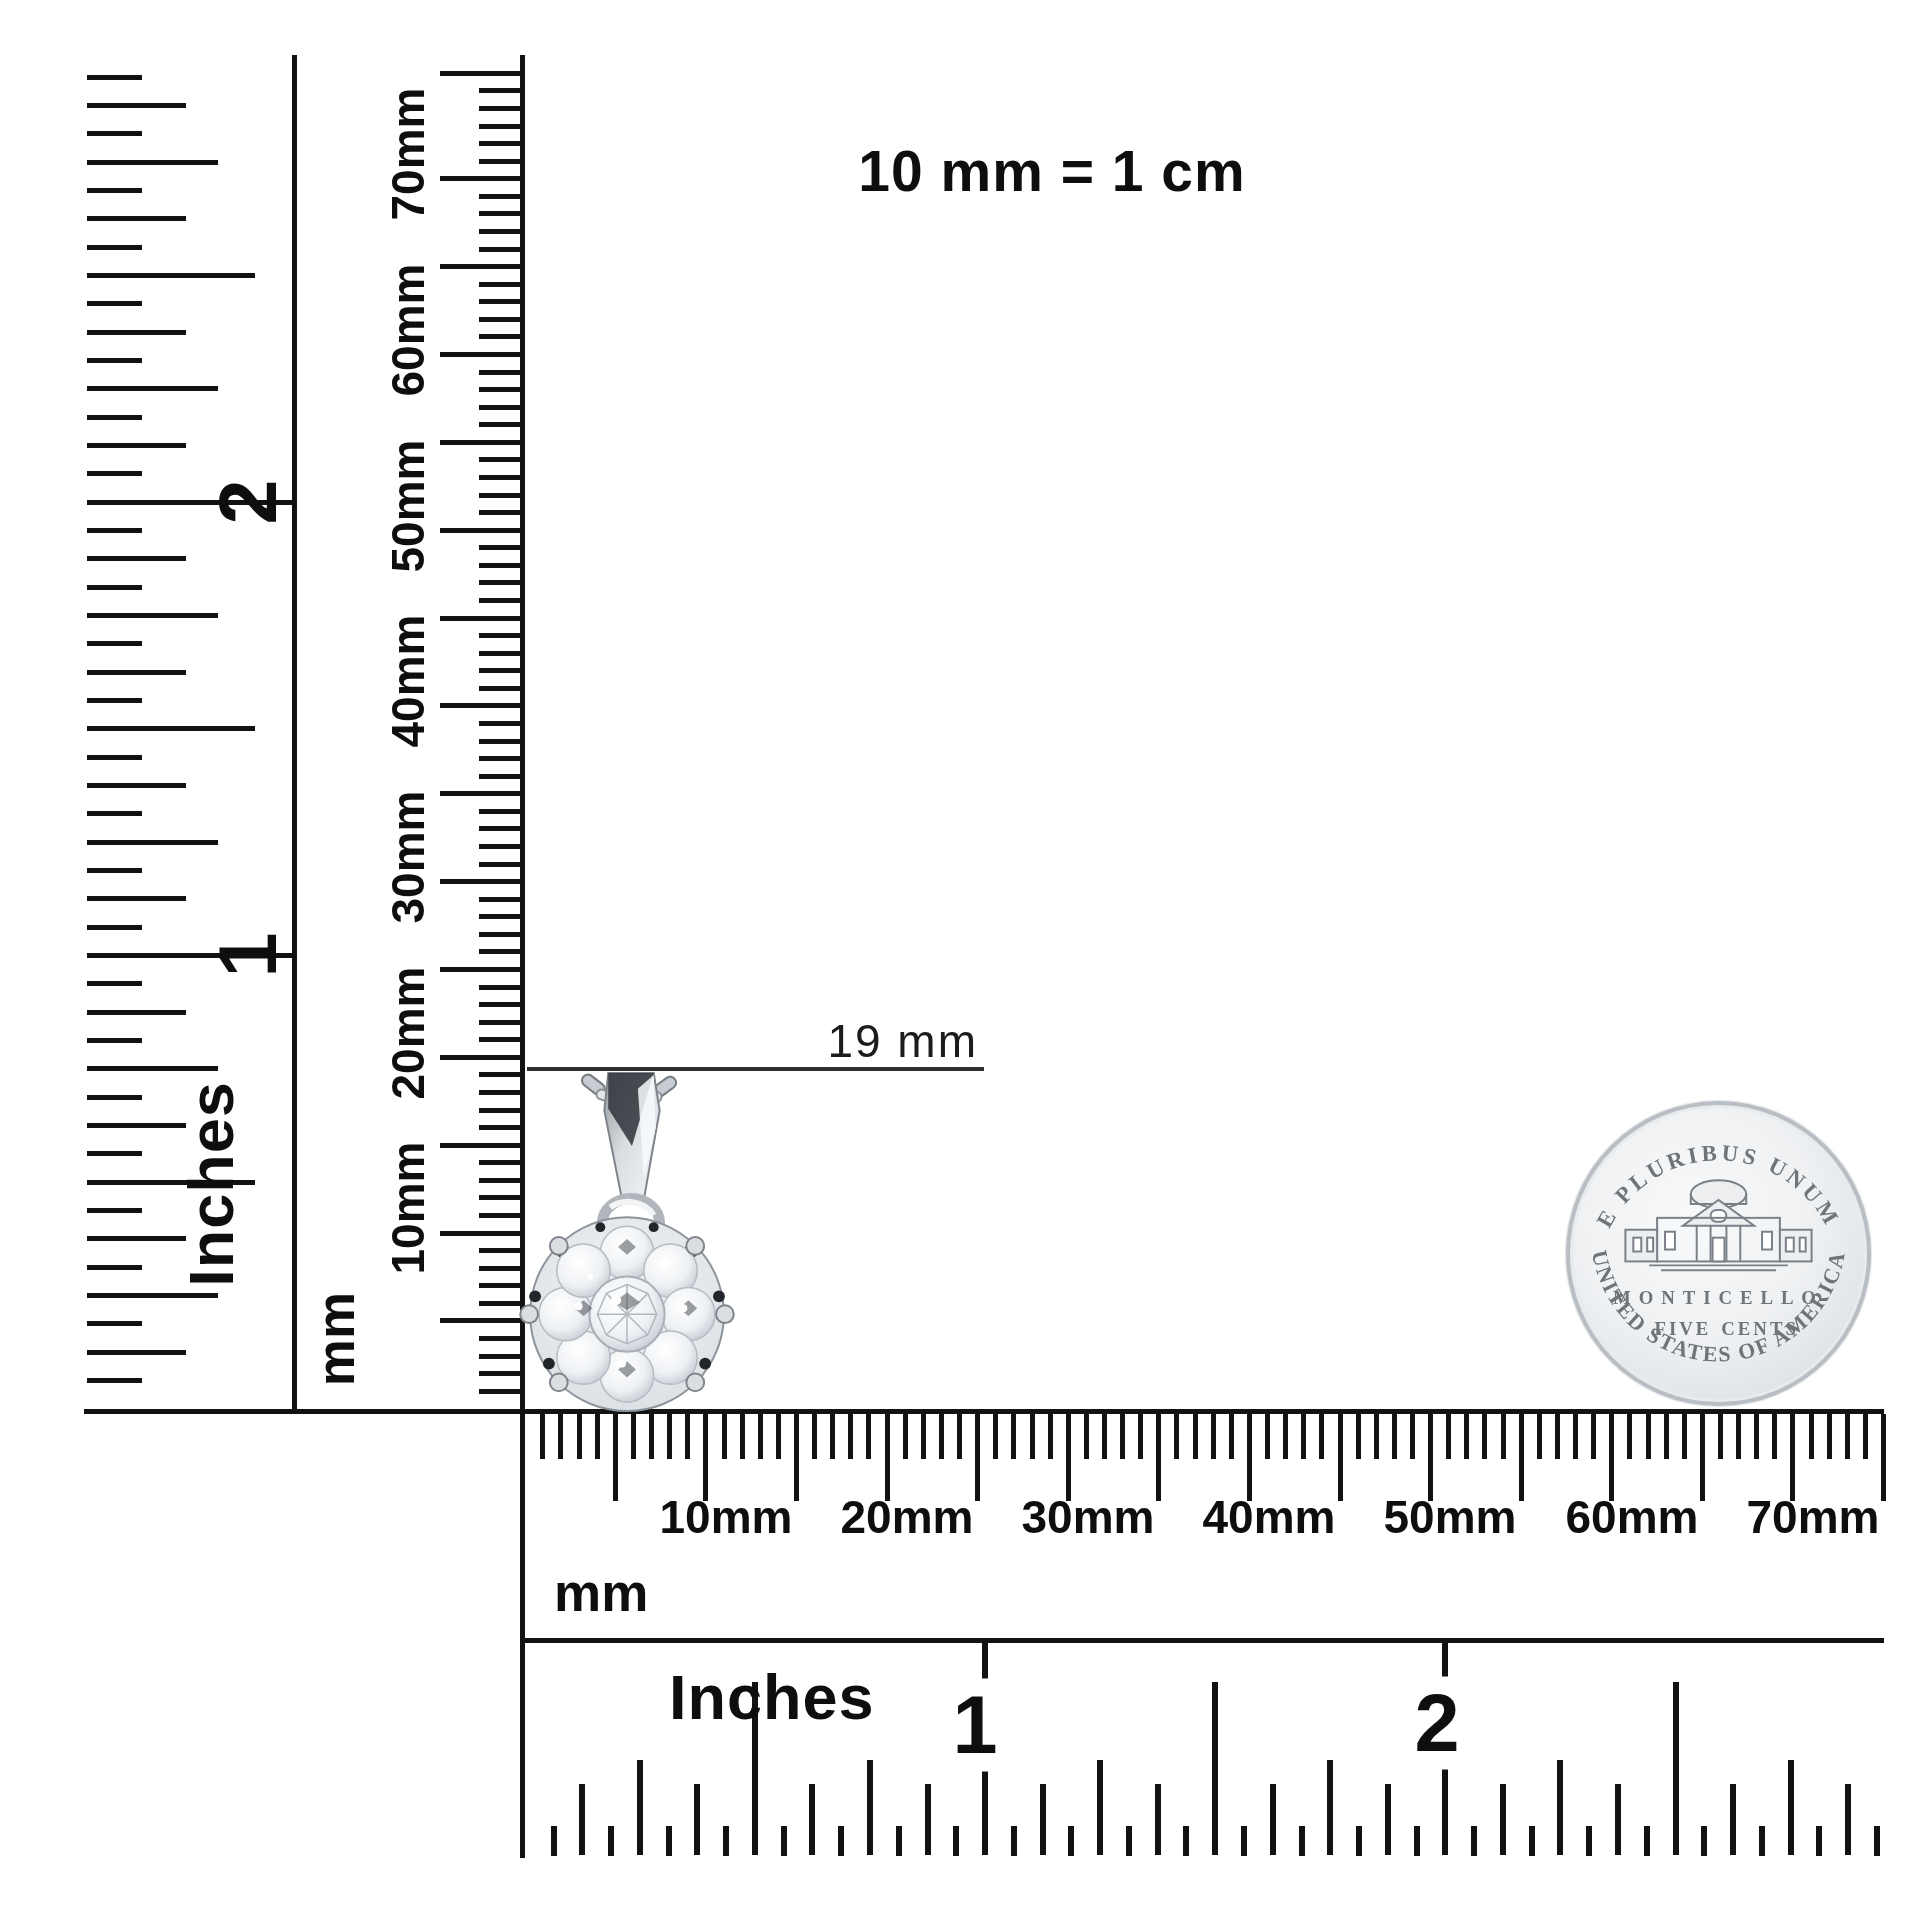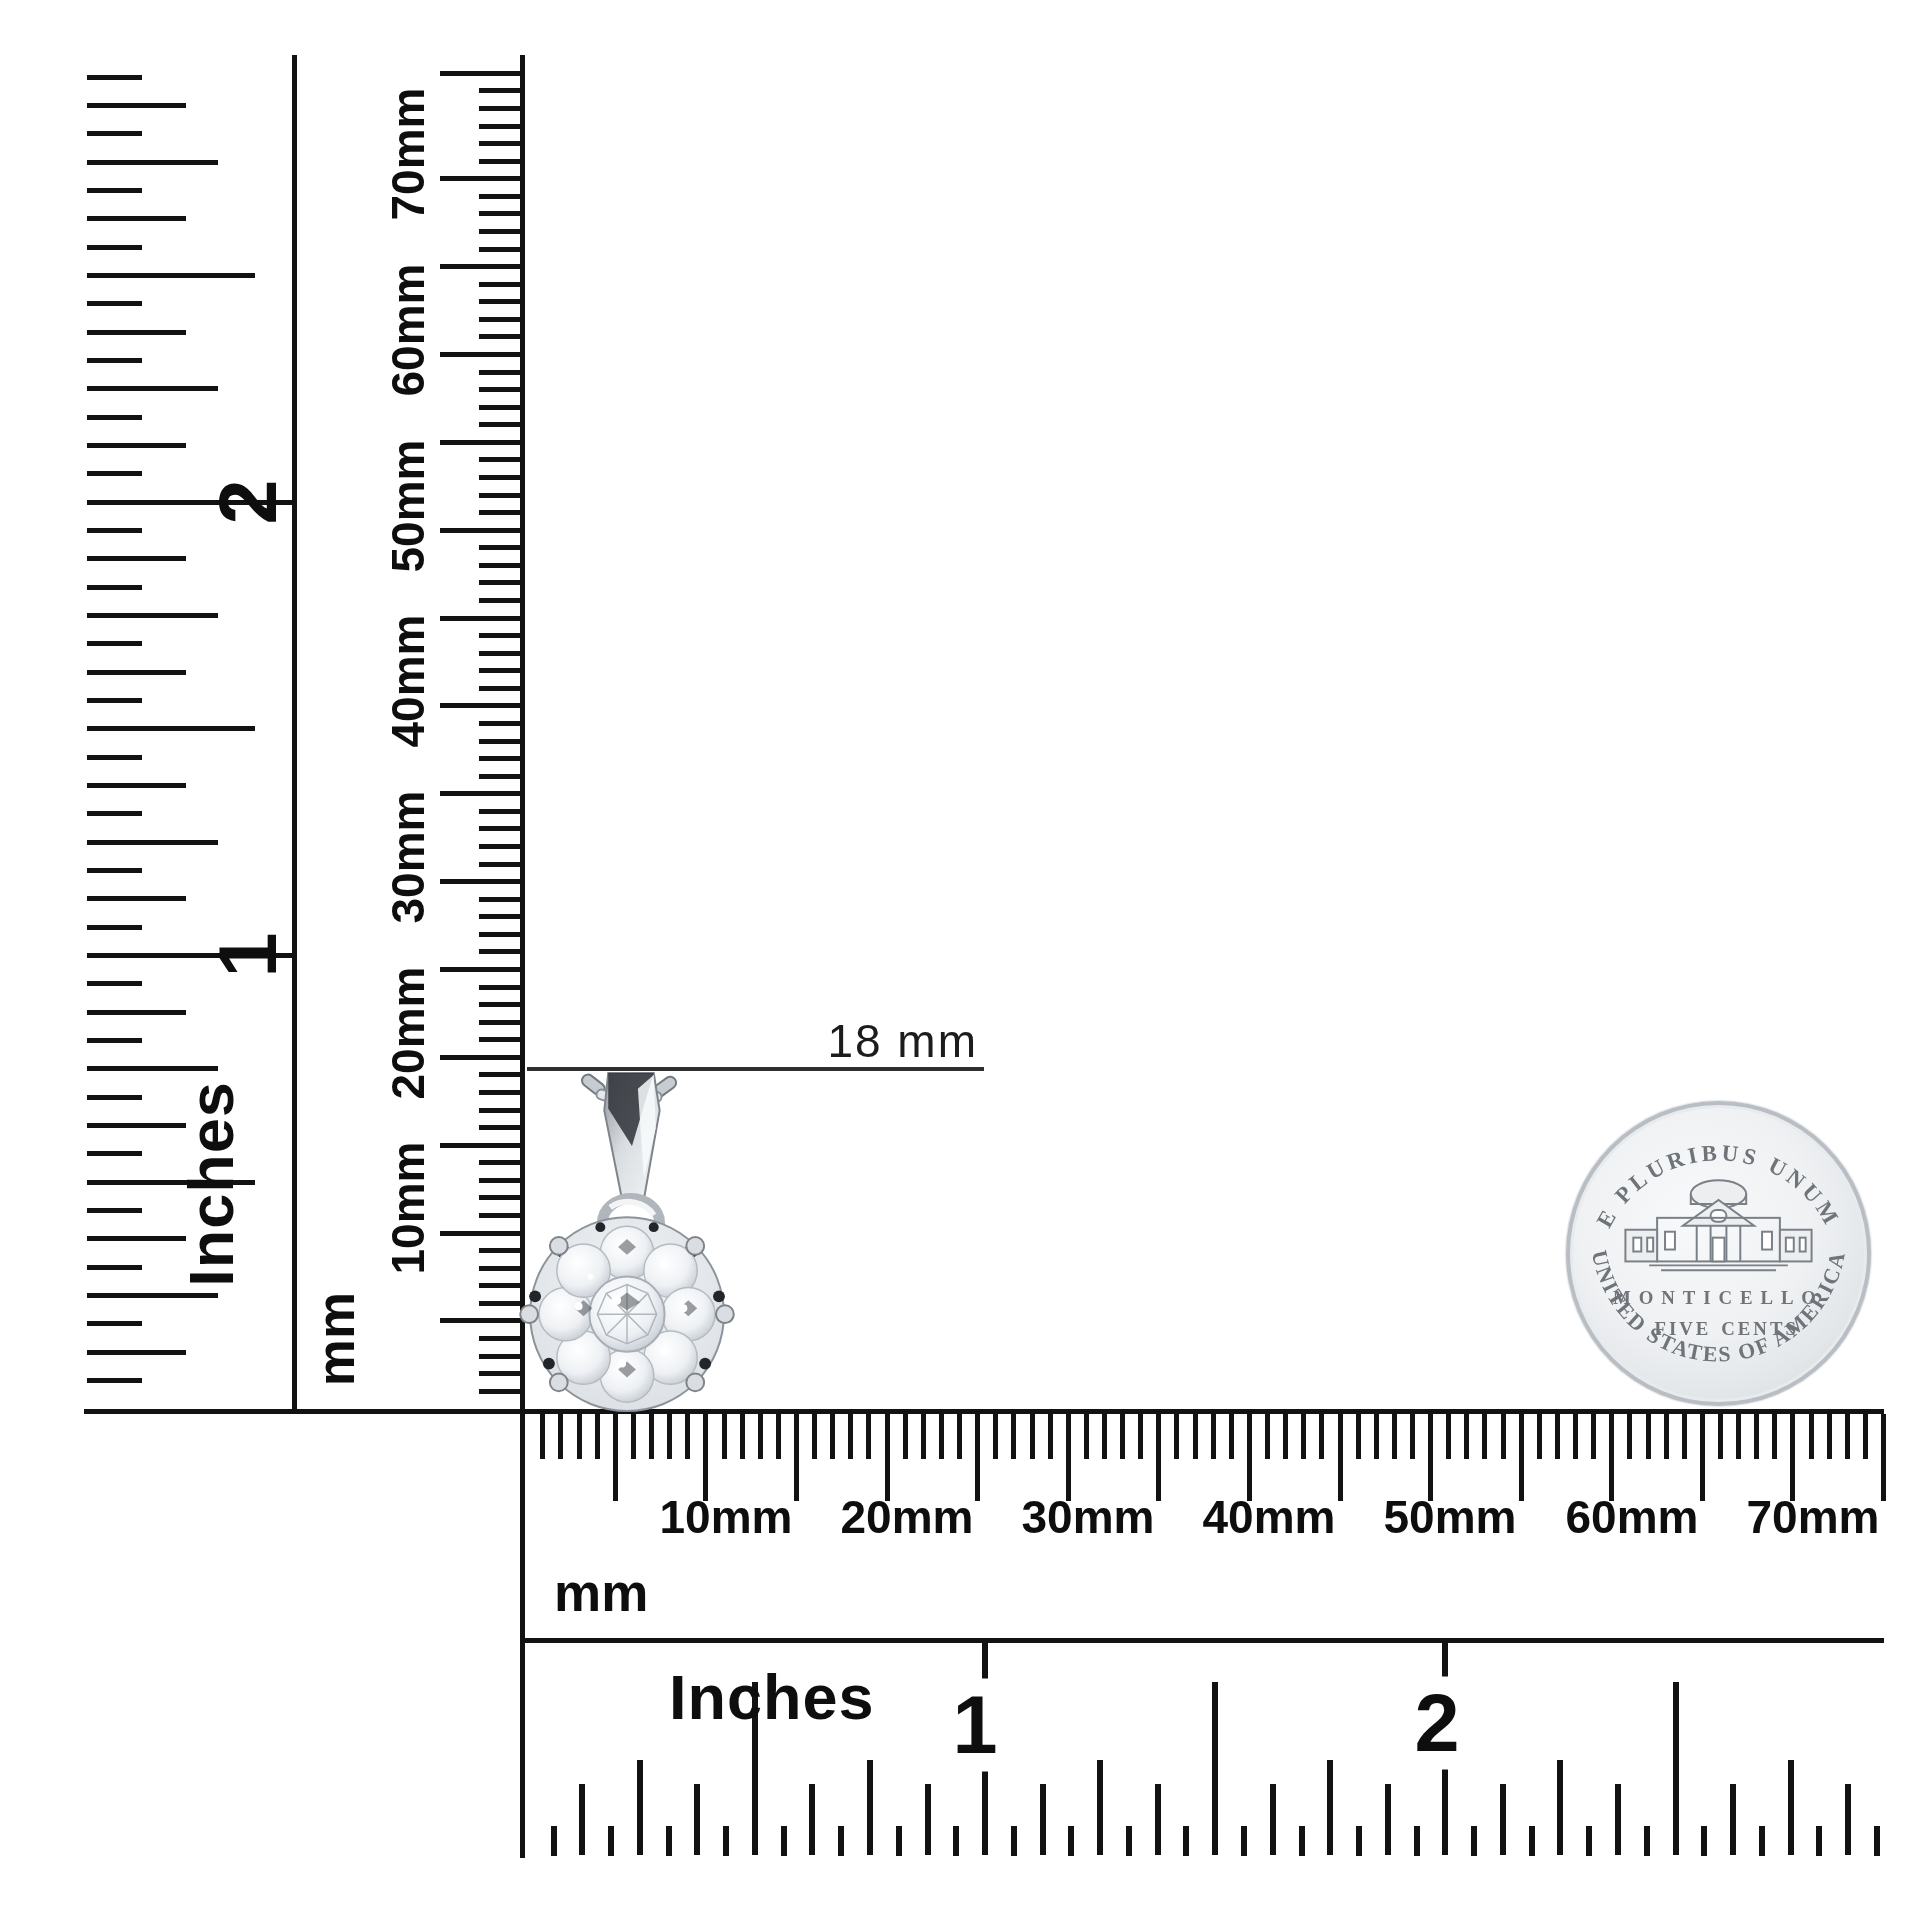--- a/index.html
+++ b/index.html
@@ -21,20 +21,21 @@
         background:radial-gradient(circle at 42% 38%, #f8f9fa 0%, #eff1f3 45%, #e3e6e9 70%, #cfd3d7 92%, #c2c6cb 100%);
         box-shadow:inset 0 0 0 4px #b9bec4, inset 0 0 0 7px #e8ebed, 0 0 2px #9aa0a5;}
   #coin svg{position:absolute;left:0;top:0;}
   .cointext{fill:#6e747a;font-family:"Liberation Serif","DejaVu Serif",serif;font-weight:bold;}
 </style>
 </head>
 <body>
 
 <div id="canvas">
 
+  <div id="title" class="lbl center abs" style="left:1052px;top:171px;">10 mm = 1 cm</div>
 
   <div>
     <div class="abs ink" style="left:292px;top:55px;width:5px;height:1358px;"></div>
     <div id="vinch-ticks">
         <div class="tick" style="left: 87px; top: 1378px; width: 55px; height: 5px;"></div>
         <div class="tick" style="left: 87px; top: 1350px; width: 99px; height: 5px;"></div>
         <div class="tick" style="left: 87px; top: 1321px; width: 55px; height: 5px;"></div>
         <div class="tick" style="left: 87px; top: 1293px; width: 131px; height: 5px;"></div>
         <div class="tick" style="left: 87px; top: 1265px; width: 55px; height: 5px;"></div>
         <div class="tick" style="left: 87px; top: 1236px; width: 99px; height: 5px;"></div>
@@ -172,21 +173,21 @@
     <div class="lbl mmlab rot abs" style="left:408px;top:506px;">50mm</div>
     <div class="lbl mmlab rot abs" style="left:408px;top:330px;">60mm</div>
     <div class="lbl mmlab rot abs" style="left:408px;top:154px;">70mm</div>
     <div class="lbl unit rot abs" style="left:335px;top:1339px;">mm</div>
   </div>
 
   <div class="abs ink" style="left:84px;top:1409px;width:1800px;height:5px;"></div>
 
   <div>
     <div class="abs" style="left:527px;top:1067px;width:457px;height:4px;background:#2e2e2e;"></div>
-    <div id="anno-label" class="abs" style="left:693px;top:1014px;width:285px;text-align:right;">18 mm</div>
+    <div id="anno-label" class="abs" style="left:693px;top:1014px;width:285px;text-align:right;">19 mm</div>
   </div>
 
   <div class="abs" style="left:505px;top:1067px;width:248px;height:348px;z-index:2;">
     <svg width="248" height="348" viewBox="0 0 250 352">
       <defs>
         <linearGradient id="bailG" x1="0" y1="0" x2="1" y2="1">
           <stop offset="0" stop-color="#8f959b"></stop>
             <stop offset="0.45" stop-color="#d9dde1"></stop>
             <stop offset="1" stop-color="#f4f6f8"></stop>
         </linearGradient>

